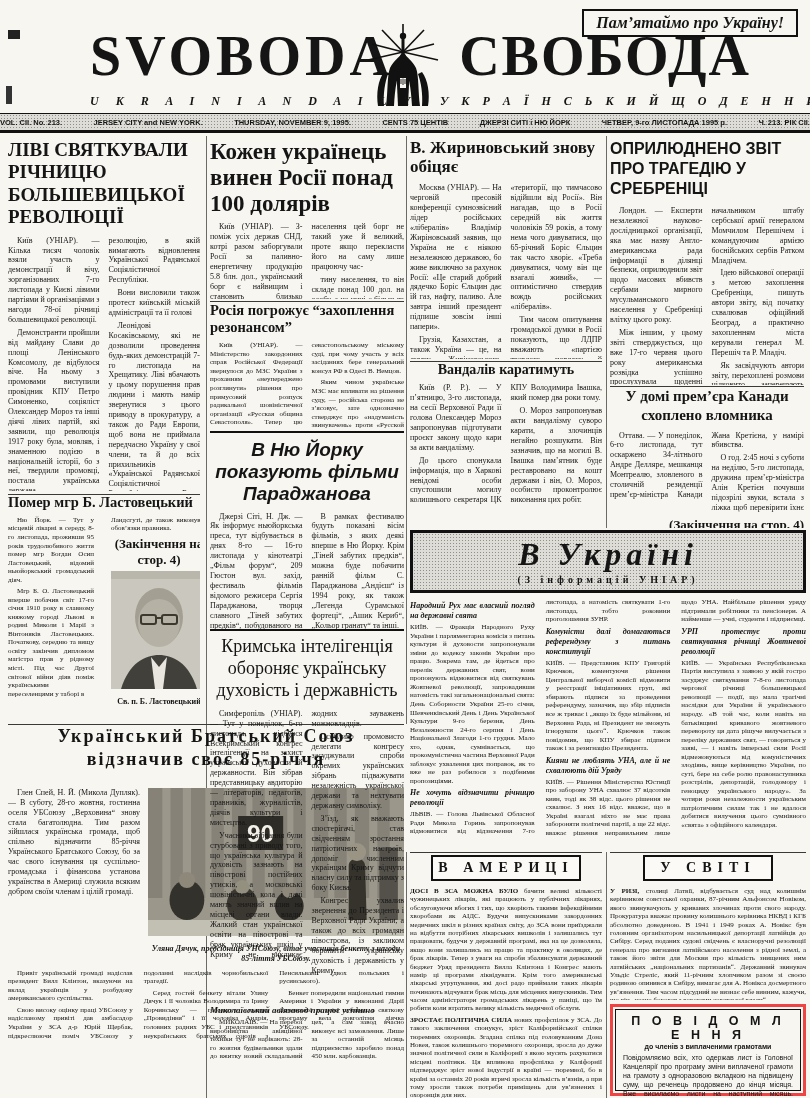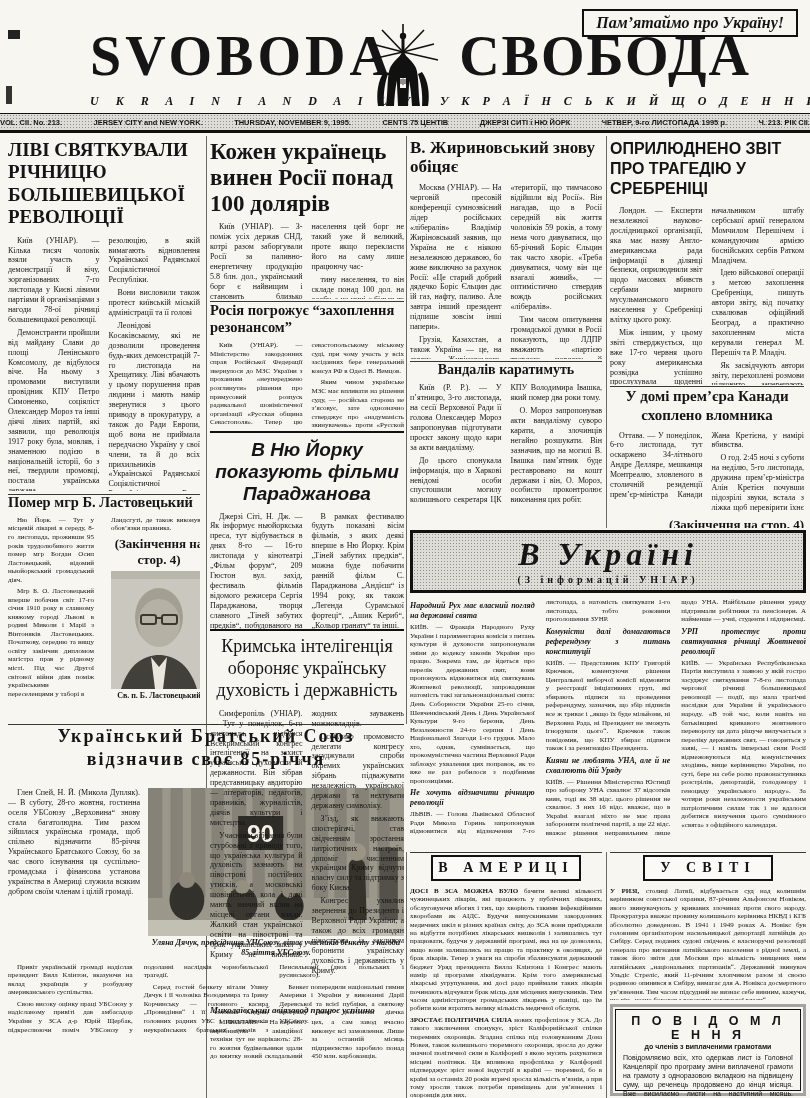--- a/index.html
+++ b/index.html
@@ -76,31 +76,31 @@
   .secbox {
     border:2px solid #111; padding:3px 2px; text-align:center;
     font:bold 14px "Liberation Serif",serif; letter-spacing:6px; margin-bottom:5px;
     background:#fbfaf6;
   }
   
   .vu-box { border:3px solid #111; text-align:center; padding:4px 0 5px; }
   .vu-title { font:italic bold 32px/1.1 "Liberation Serif",serif; letter-spacing:5px; }
   .vu-sub   { font:bold 10px "Liberation Serif",serif; letter-spacing:4px; margin-top:2px; }
   
-  .pov-outer { border:3px solid #a3a3a3; padding:2px; height:100%; }
+  .pov-outer { border:3px solid #ef4444; padding:2px; height:100%; }
   .pov-inner { border:1px solid #111; padding:4px 7px 3px; height:100%;
                font-family:"Liberation Sans","DejaVu Sans",sans-serif; }
   .pov-title { text-align:center; font:bold 12.5px "Liberation Sans",sans-serif; letter-spacing:4px; }
   .pov-sub   { text-align:center; font:bold 7px "Liberation Sans",sans-serif; margin:1px 0 3px; }
   .pov-body  { font-size:7px; line-height:1.3; text-align:justify; }
   
   .photo { background:#84cc16; position:relative; overflow:hidden;
            box-shadow: inset 0 0 0 1px #555; }
   .photo svg { display:block; width:100%; height:100%; }
-  .caption { font:bold 8px/1.25 "Liberation Serif",serif; text-align:center; margin-top:2px; }
+  .caption { font:bold 8px/1.25 "Liberation Serif",serif; text-align:center; margin-top:8px; }
   .caption-it { font-style:italic; font-weight:bold; }
   .small7 { font-size:7px; line-height:1.22; }
   .tight { line-height:1.2; }
 </style>
 </head>
 <body>
 
 <div class="page">
 
   <div class="corner-mark"></div>

